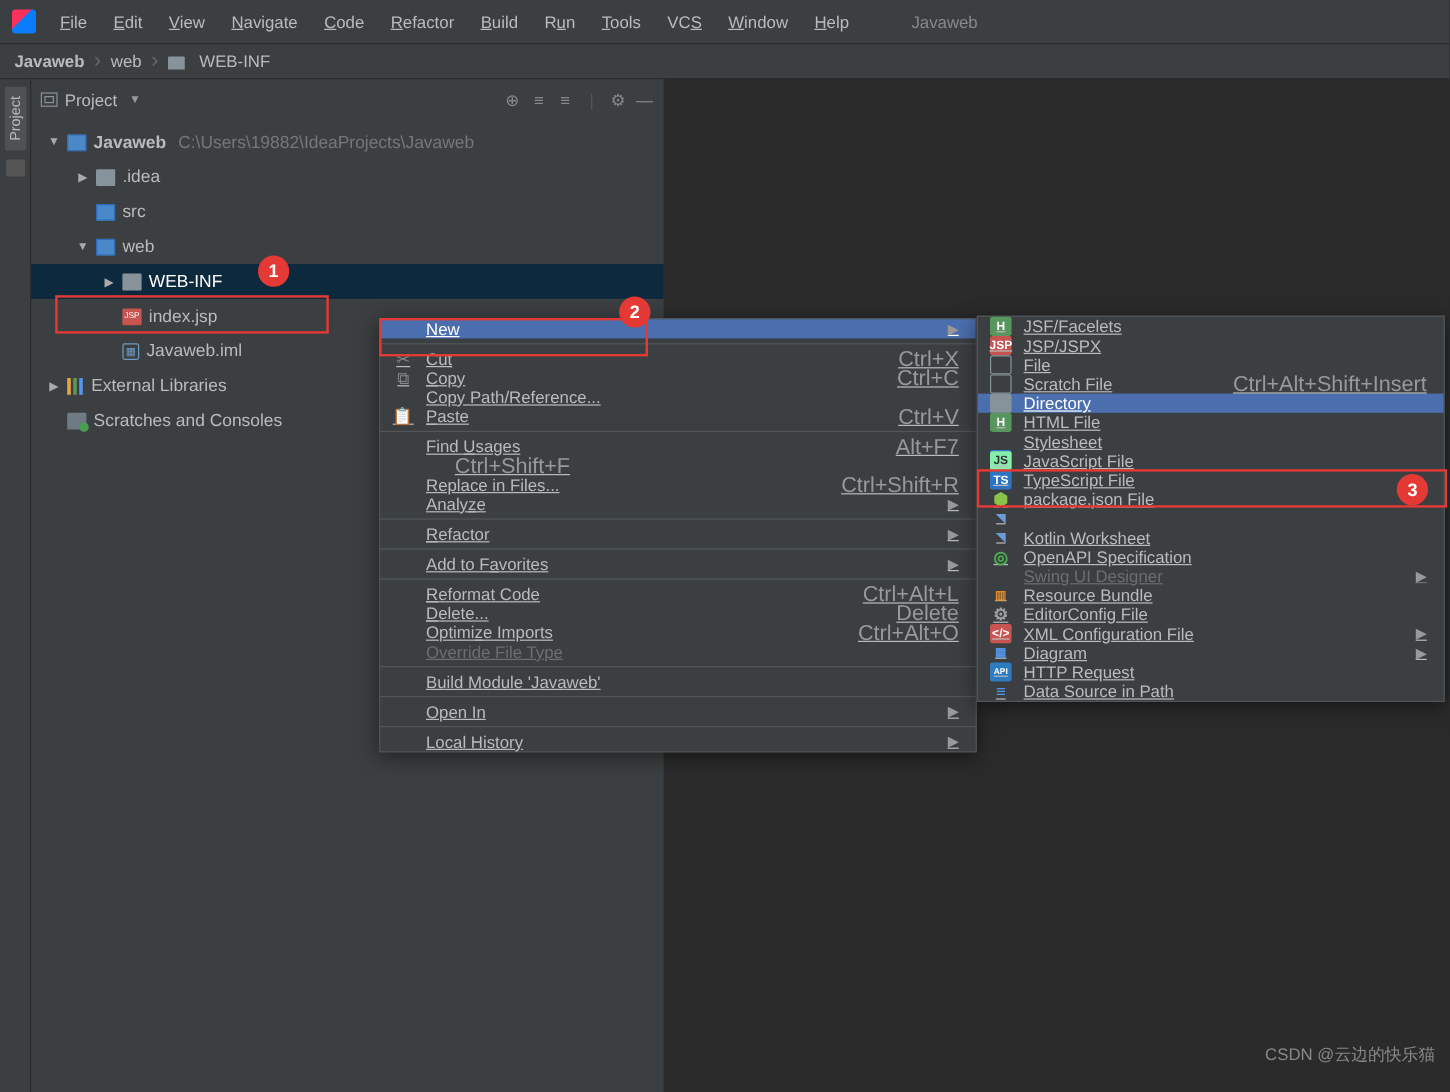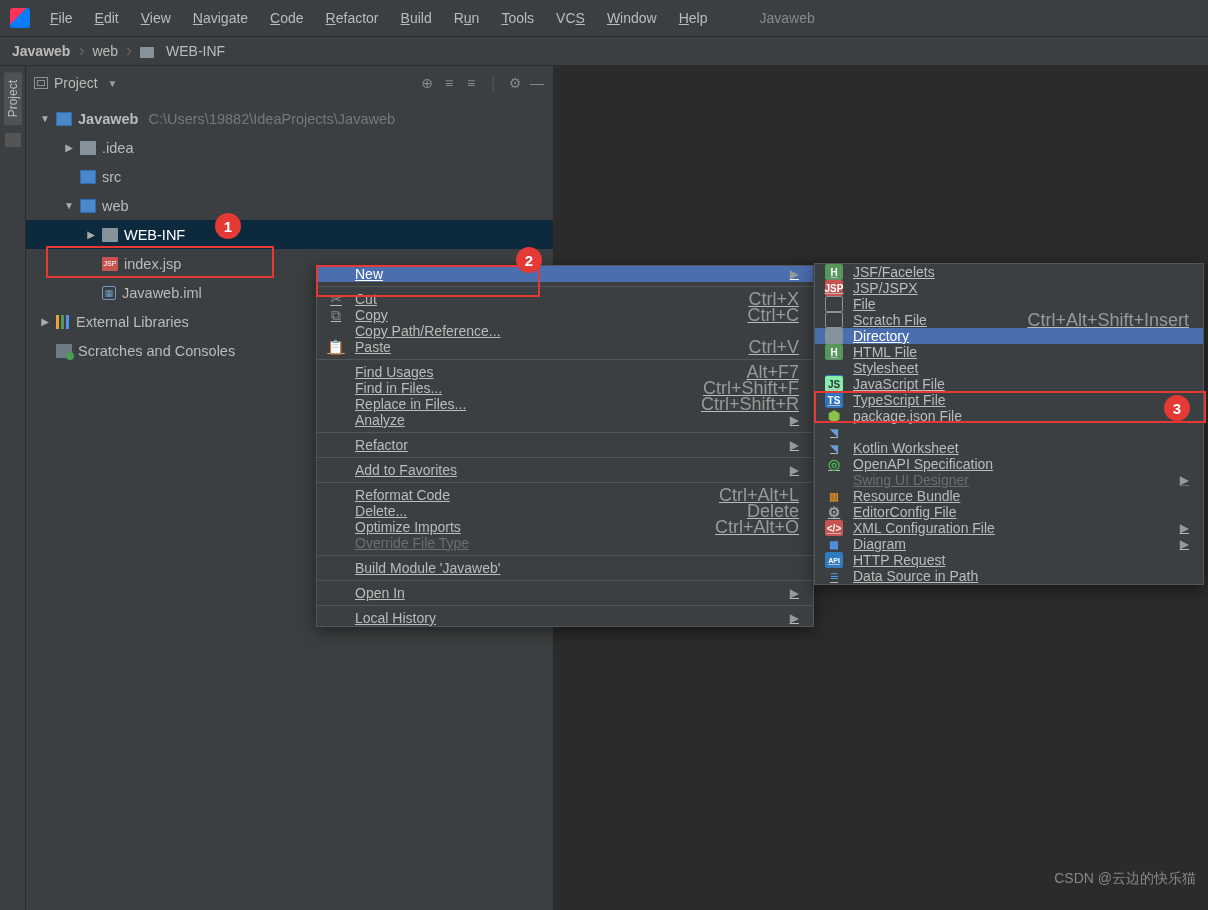--- a/index.html
+++ b/index.html
@@ -290,21 +290,20 @@
     <span class="short">Ctrl+V</span>
   </div>
   <div class="sep"></div>
   <div class="row">
     <span class="ic"></span>
     <span class="lbl">Find <u>U</u>sages</span>
     <span class="short">Alt+F7</span>
   </div>
   <div class="row">
     <span class="ic"></span>
-    <span class="lbl">Find in Files...</span>
     <span class="short">Ctrl+Shift+F</span>
   </div>
   <div class="row">
     <span class="ic"></span>
     <span class="lbl">Replace in Files...</span>
     <span class="short">Ctrl+Shift+R</span>
   </div>
   <div class="row">
     <span class="ic"></span>
     <span class="lbl">Analy<u>z</u>e</span>

